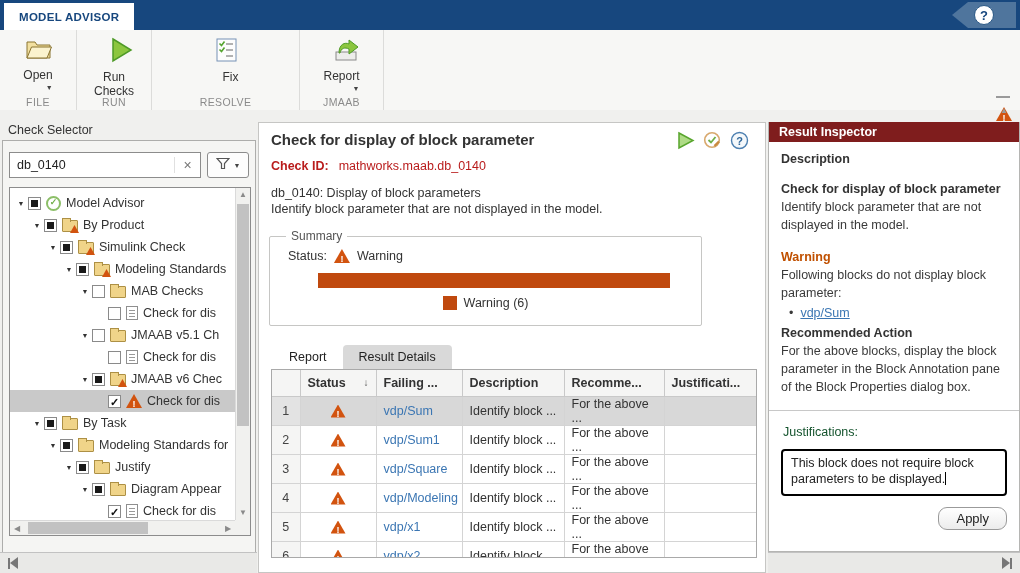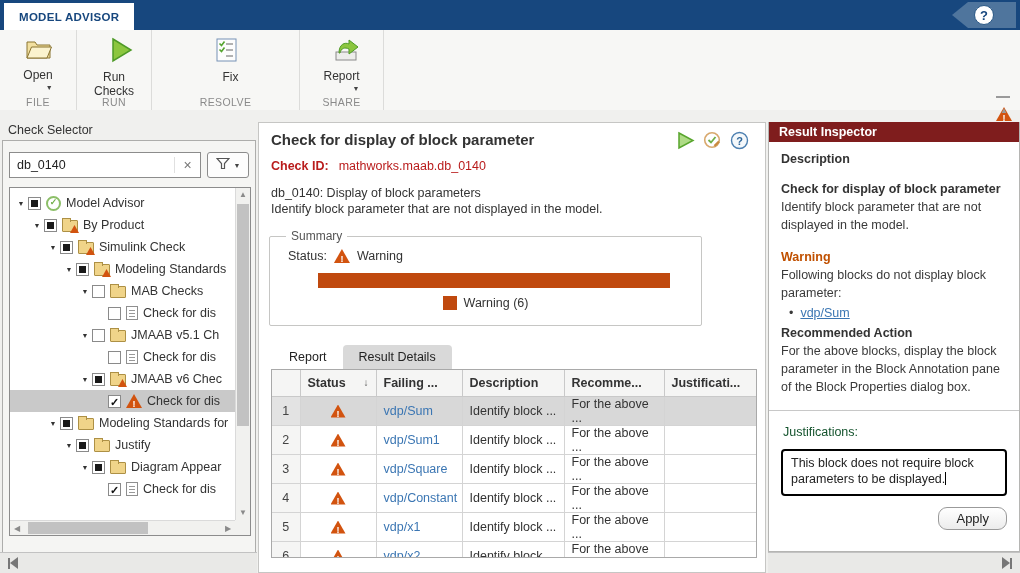--- a/index.html
+++ b/index.html
@@ -180,21 +180,21 @@
       <div class="tbtn">
         <span>
           <svg width="28" height="25" viewBox="0 0 28 25">
               <rect x="4" y="15" width="20" height="8" fill="#EDEDEB" stroke="#8A8A8A"></rect>
               <path d="M7 16 C7 7 13 5 17 7 L17 3 L26 10 L17 17 L17 12 C13 10 9 11 8 16 Z" fill="#8CC63F" stroke="#4E9A27"></path>
             </svg>
         </span>
         <span class="lbl">Report</span>
         <span class="caret">▼</span>
       </div>
-      <div class="tsection">SHARE</div>
+      <div class="tsection">JMAAB</div>
     </div>
     <div class="ribbon-collapse">
       <span class="bar"></span><span class="tri">▲</span>
     </div>
   </div>
 
   <div class="workspace">
 
     <div class="cs-label">Check Selector</div>
     <div class="left-panel">
@@ -261,20 +261,26 @@
             <div class="trow" style="padding-left:68px">
               <span class="arrow">▼</span>
               <span class="cb partial"></span>
               <span class="ic folder fwarn"></span>
               <span>JMAAB v6 Chec</span>
             </div>
             <div class="trow sel" style="padding-left:98px">
               <span class="cb checked"></span>
               <span class="ic tri"></span>
               <span>Check for dis</span>
+            </div>
+            <div class="trow" style="padding-left:20px">
+              <span class="arrow">▼</span>
+              <span class="cb partial"></span>
+              <span class="ic folder"></span>
+              <span>By Task</span>
             </div>
             <div class="trow" style="padding-left:36px">
               <span class="arrow">▼</span>
               <span class="cb partial"></span>
               <span class="ic folder"></span>
               <span>Modeling Standards for</span>
             </div>
             <div class="trow" style="padding-left:52px">
               <span class="arrow">▼</span>
               <span class="cb partial"></span>
@@ -405,21 +411,21 @@
                 <td class="numcell">3</td>
                 <td class="statuscell"><span class="ic tri" style="margin:0;"></span></td>
                 <td><a class="cellink">vdp/Square</a></td>
                 <td class="dimtxt">Identify block ...</td>
                 <td class="dimtxt">For the above ...</td>
                 <td></td>
               </tr>
               <tr>
                 <td class="numcell">4</td>
                 <td class="statuscell"><span class="ic tri" style="margin:0;"></span></td>
-                <td><a class="cellink">vdp/Constant</a></td>
+                <td><a class="cellink">vdp/Modeling</a></td>
                 <td class="dimtxt">Identify block ...</td>
                 <td class="dimtxt">For the above ...</td>
                 <td></td>
               </tr>
               <tr>
                 <td class="numcell">5</td>
                 <td class="statuscell"><span class="ic tri" style="margin:0;"></span></td>
                 <td><a class="cellink">vdp/x1</a></td>
                 <td class="dimtxt">Identify block ...</td>
                 <td class="dimtxt">For the above ...</td>

